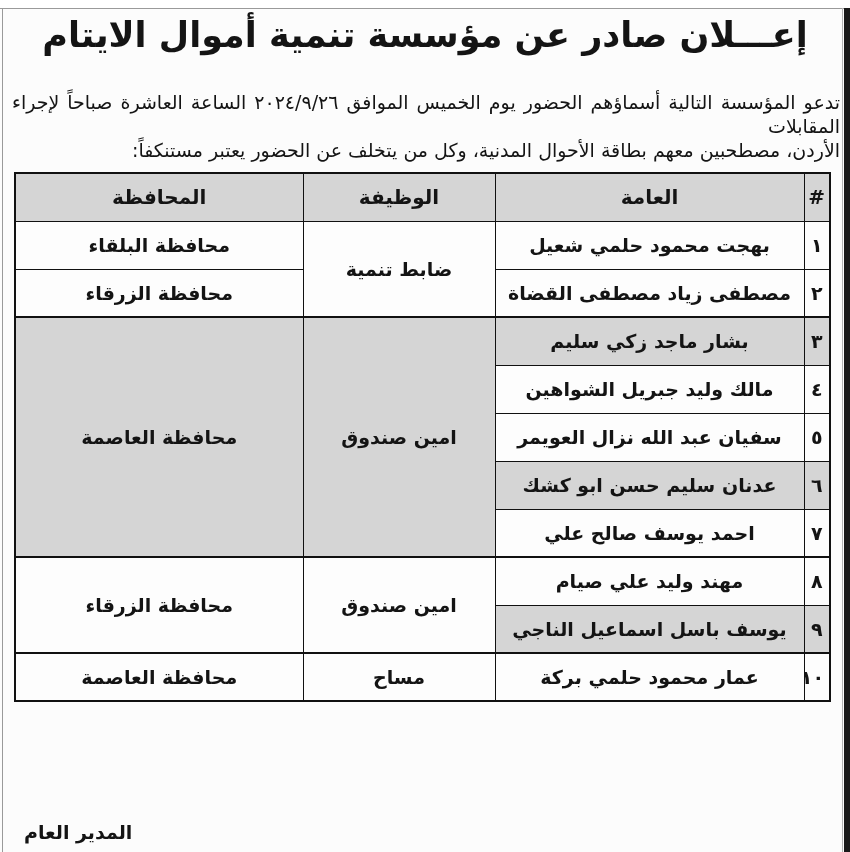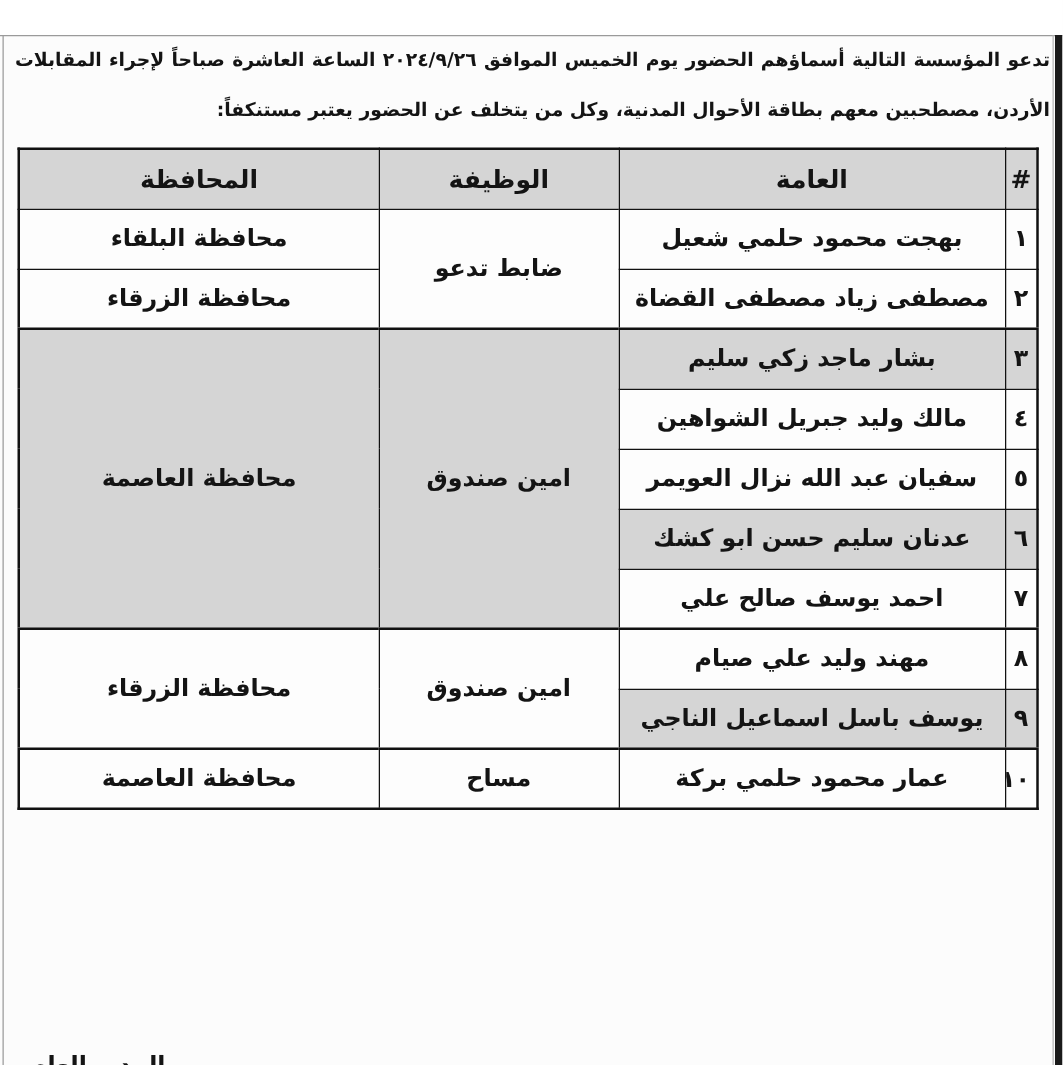--- a/index.html
+++ b/index.html
@@ -35,23 +35,23 @@
     height:54px;
     display:flex;align-items:center;justify-content:center;
     font-size:35px;
     font-weight:bold;
     letter-spacing:-1px;
     white-space:nowrap;
   }
 
   .intro{
     margin:28px 10px 0 12px;
-    font-size:15px;
-    font-weight:bold;
-    line-height:40px;
+    font-size:19px;
+    font-weight:normal;
+    line-height:24px;
   }
   .intro .line{
     text-align:justify;
     text-align-last:justify;
   }
   .intro .line.last{
     text-align:right;
     text-align-last:right;
   }
 
@@ -99,20 +99,21 @@
 <body>
 
 <div class="page">
 
   <div class="edge-top"></div>
   <div class="edge-left"></div>
 
   <div class="edge-right-thin"></div>
   <div class="edge-right-bar"></div>
 
+  <div class="title">إعـــلان صادر عن مؤسسة تنمية أموال الايتام</div>
 
   <div class="intro">
     <div class="line">تدعو المؤسسة التالية أسماؤهم الحضور يوم الخميس الموافق ٢٠٢٤/٩/٢٦ الساعة العاشرة صباحاً لإجراء المقابلات</div>
     <div class="line last">الأردن، مصطحبين معهم بطاقة الأحوال المدنية، وكل من يتخلف عن الحضور يعتبر مستنكفاً:</div>
   </div>
 
   <table class="roster">
     <colgroup>
       <col class="c-num">
         <col class="c-name">
@@ -124,21 +125,21 @@
         <th>#</th>
         <th>العامة</th>
         <th>الوظيفة</th>
         <th>المحافظة</th>
       </tr>
     </thead>
     <tbody>
       <tr>
         <td>١</td>
         <td>بهجت محمود حلمي شعيل</td>
-        <td rowspan="2">ضابط تدعو</td>
+        <td rowspan="2">ضابط تنمية</td>
         <td>محافظة البلقاء</td>
       </tr>
       <tr>
         <td>٢</td>
         <td>مصطفى زياد مصطفى القضاة</td>
         <td>محافظة الزرقاء</td>
       </tr>
       <tr class="sep">
         <td class="alt">٣</td>
         <td class="alt">بشار ماجد زكي سليم</td>

